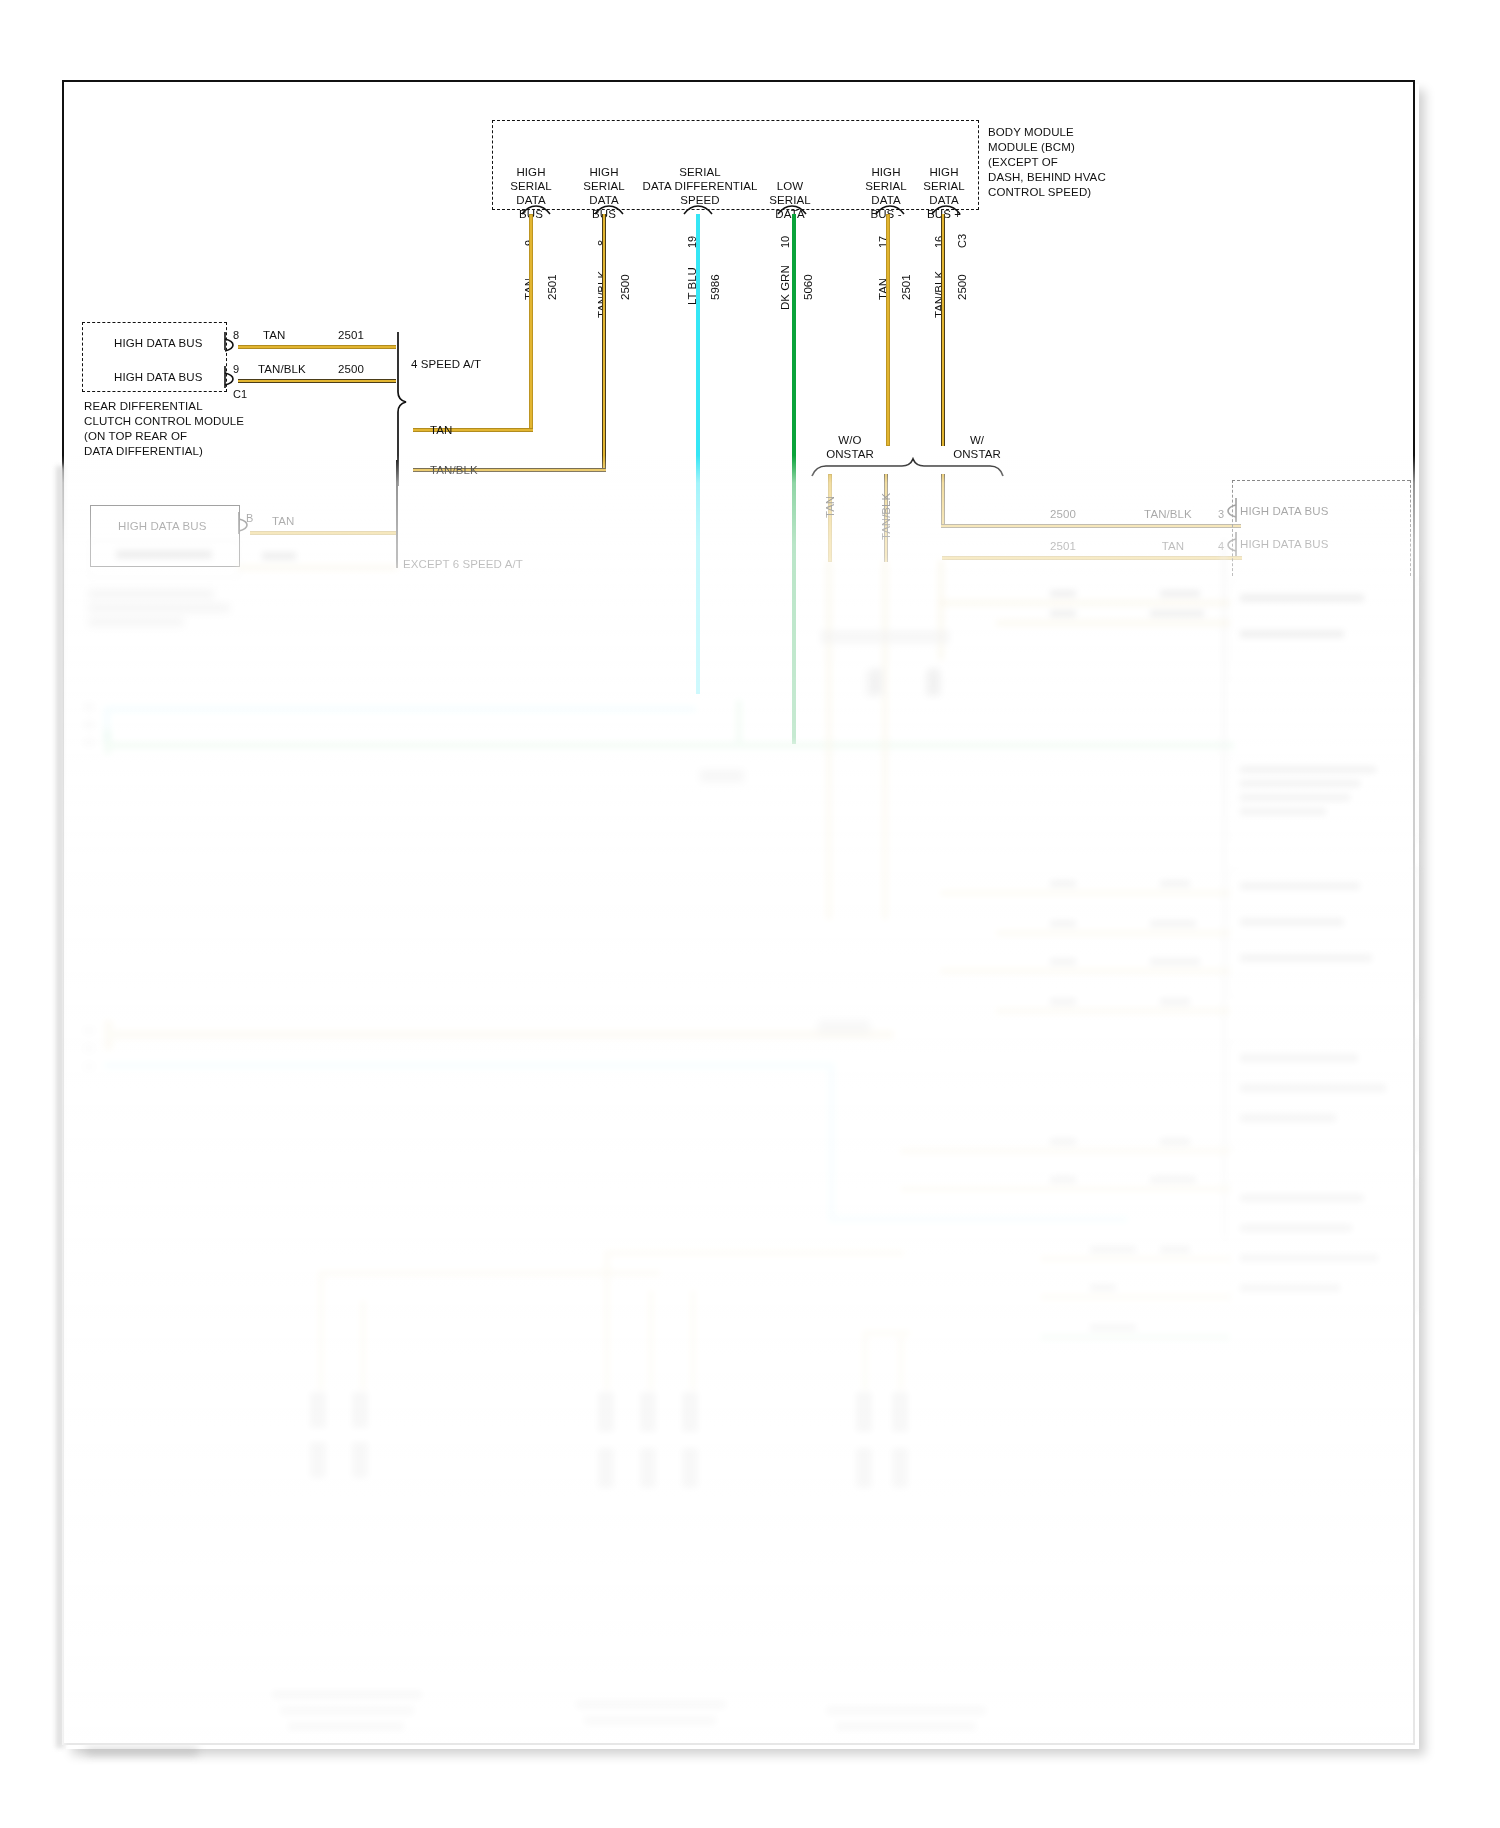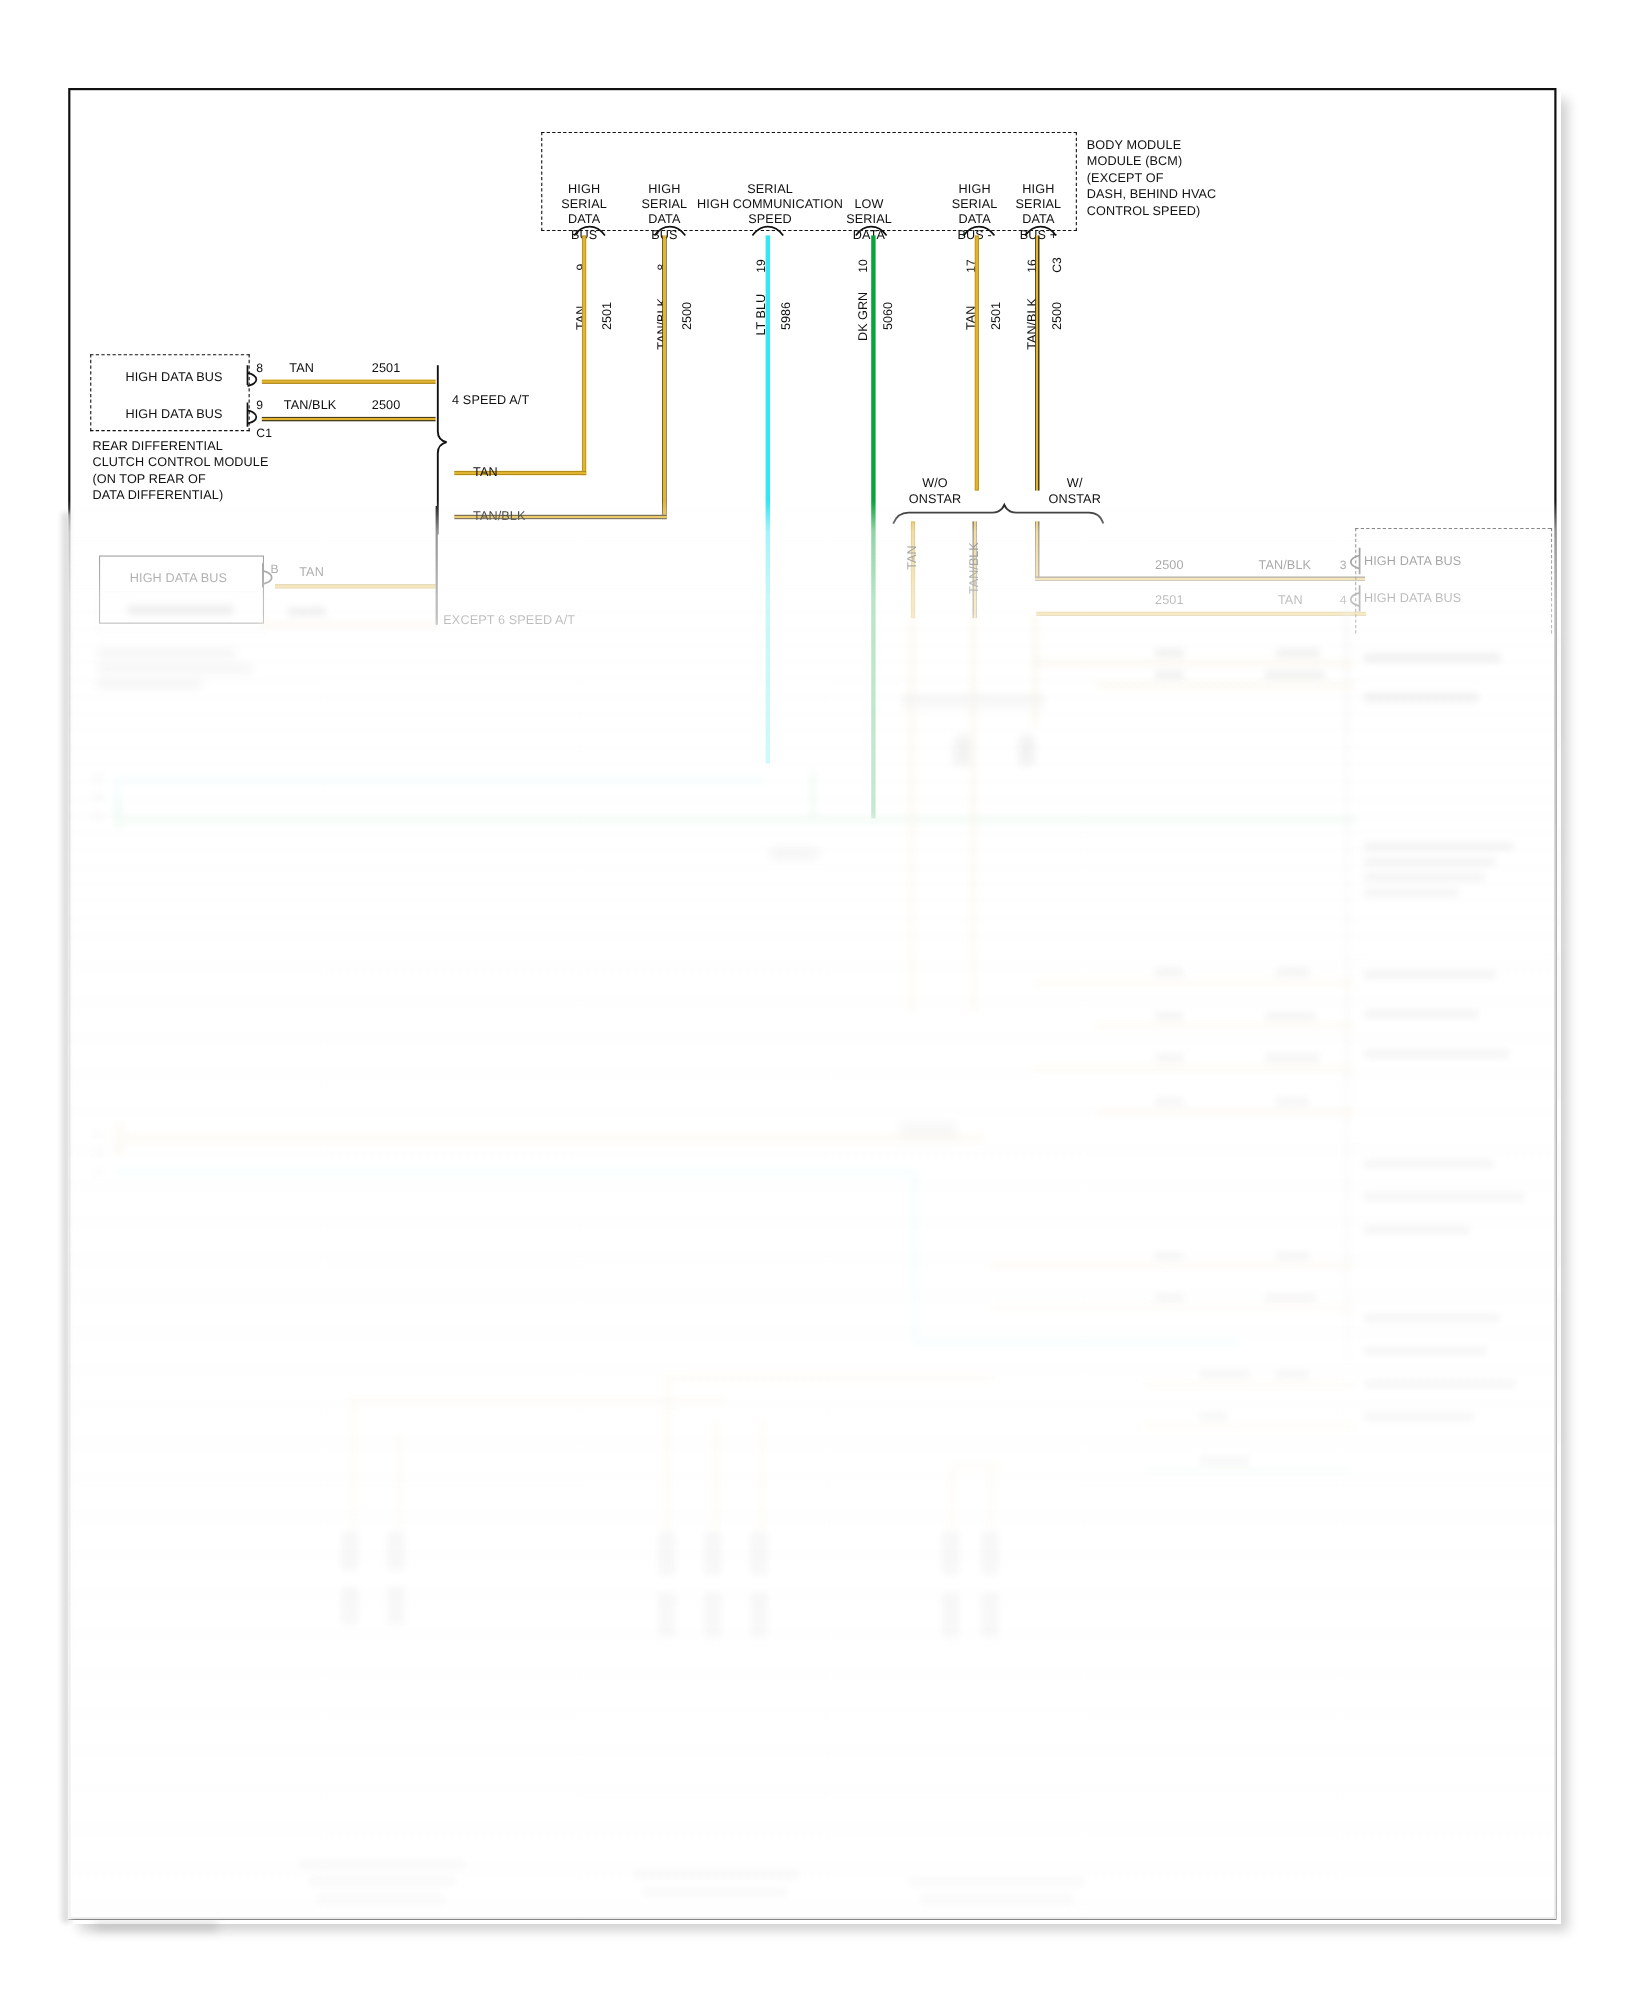--- a/index.html
+++ b/index.html
@@ -81,21 +81,21 @@
 
   <div class="txt c" style="left:604px;top:166px;">HIGH</div>
   <div class="txt c" style="left:604px;top:180px;">SERIAL</div>
   <div class="txt c" style="left:604px;top:194px;">DATA</div>
   <div class="txt c" style="left:604px;top:208px;">BUS</div>
   <div class="vtxt" style="left:596px;top:246px;font-size:11px;">8</div>
   <div class="vtxt" style="left:596px;top:318px;">TAN/BLK</div>
   <div class="vtxt" style="left:619px;top:300px;">2500</div>
 
   <div class="txt c" style="left:700px;top:166px;">SERIAL</div>
-  <div class="txt c" style="left:700px;top:180px;">HIGH COMMUNICATION</div>
+  <div class="txt c" style="left:700px;top:180px;">DATA DIFFERENTIAL</div>
   <div class="txt c" style="left:700px;top:194px;">SPEED</div>
   <div class="vtxt" style="left:686px;top:248px;font-size:11px;">19</div>
   <div class="vtxt" style="left:686px;top:305px;">LT BLU</div>
   <div class="vtxt" style="left:709px;top:300px;">5986</div>
 
   <div class="txt c" style="left:790px;top:180px;">LOW</div>
   <div class="txt c" style="left:790px;top:194px;">SERIAL</div>
   <div class="txt c" style="left:790px;top:208px;">DATA</div>
   <div class="vtxt" style="left:779px;top:248px;font-size:11px;">10</div>
   <div class="vtxt" style="left:779px;top:310px;">DK GRN</div>

